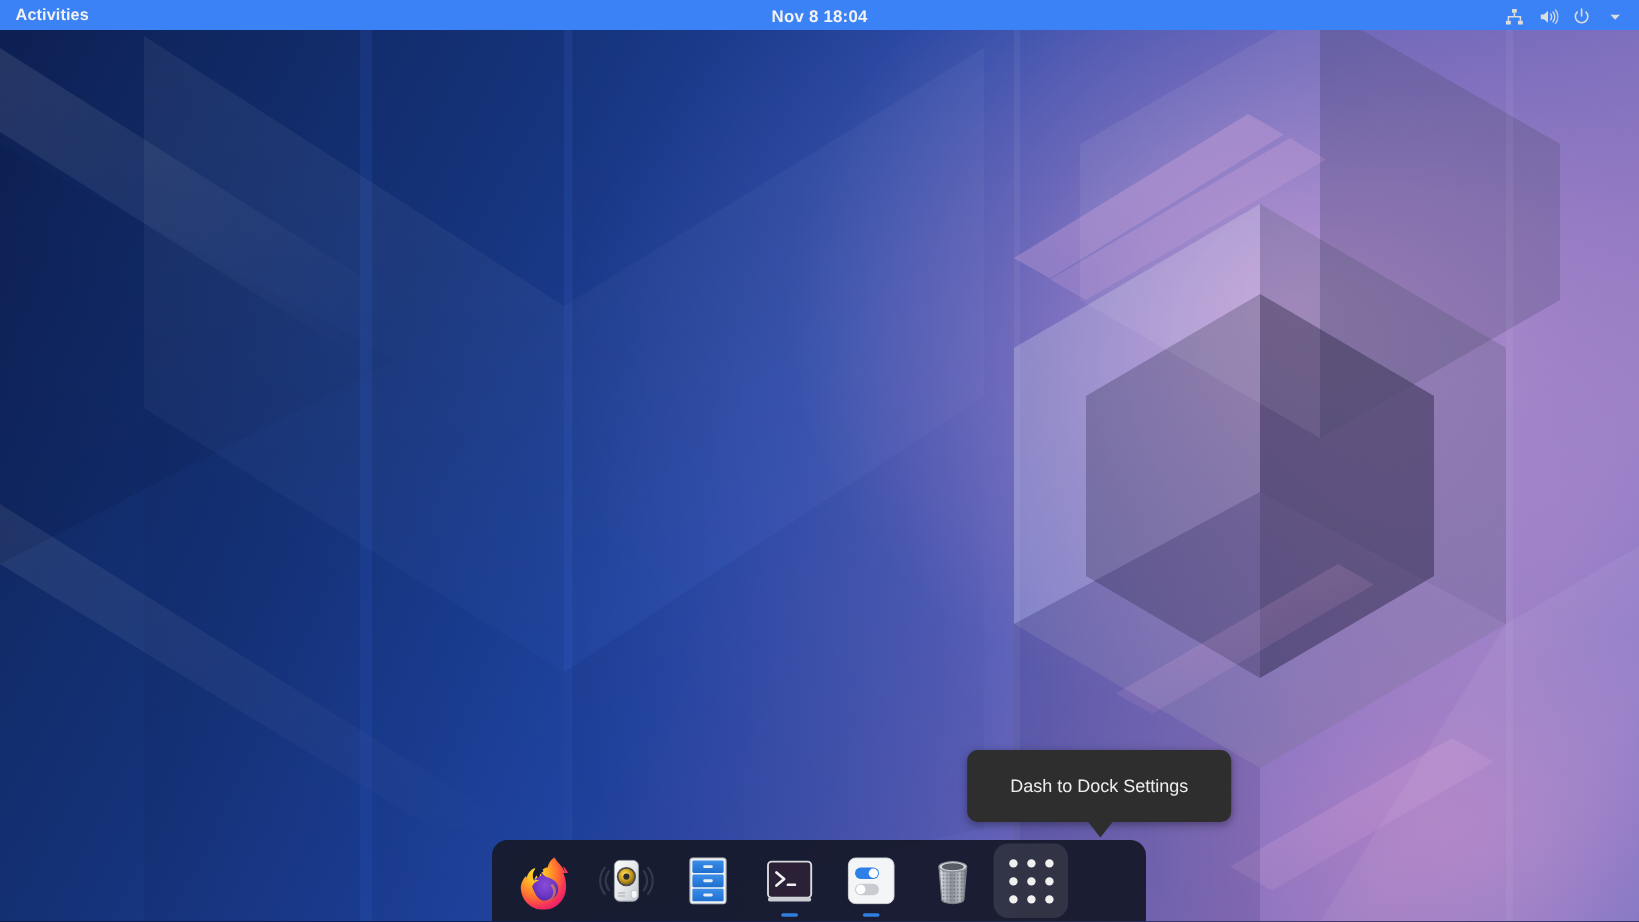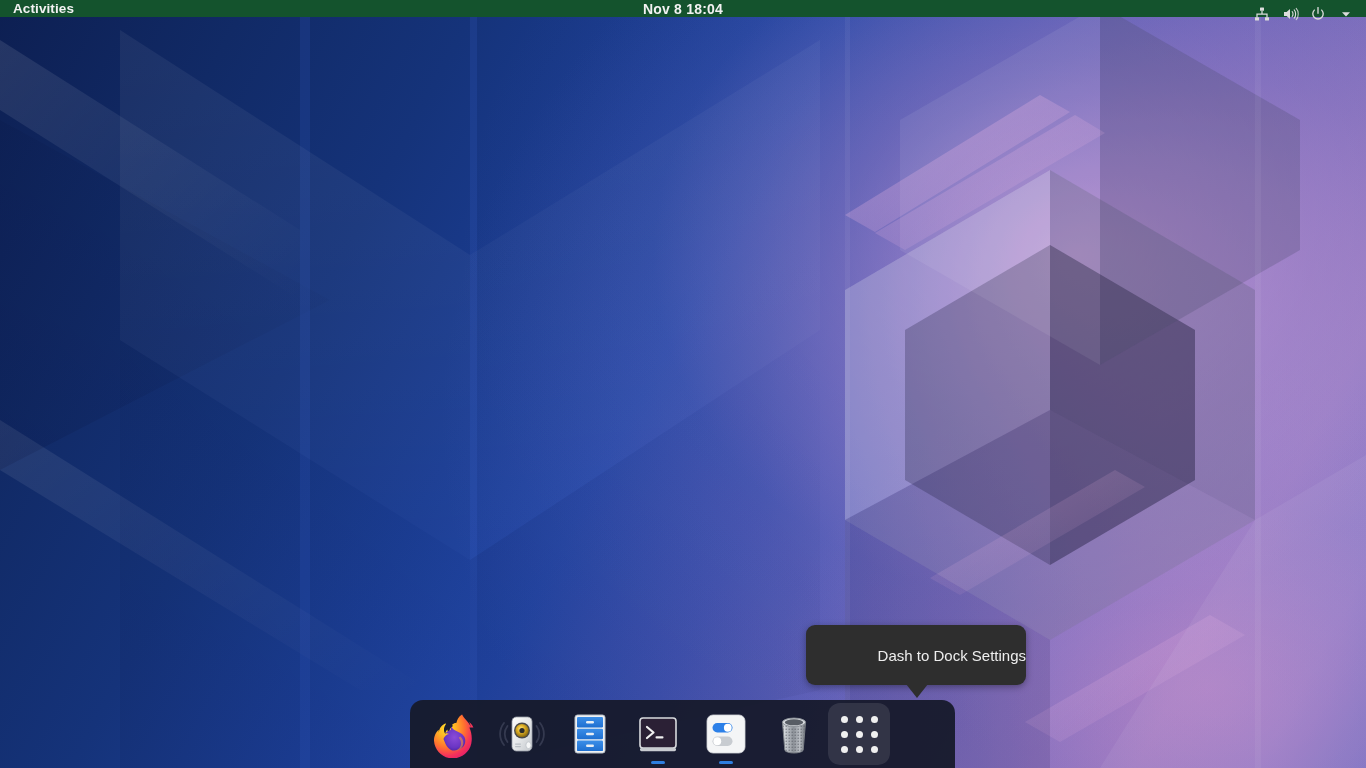--- a/index.html
+++ b/index.html
@@ -33,22 +33,22 @@
         #7d6dbb 78%,
         #9a7bc0 87%,
         #8f7ac4 94%,
         #6f6cc0 100%);
   }
   .shape { position:absolute; pointer-events:none; }
 
   
   #topbar {
     position:absolute; top:0; left:0;
-    width:1366px; height:17px;
-    background:#14532d;
+    width:1366px; height:25px;
+    background:#3b82f6;
     display:flex; align-items:center;
     color:#ffffff;
     z-index:50;
   }
   #activities-button {
     padding:0 12px 0 13px;
     height:27px;
     display:flex; align-items:center;
     font-size:13.5px; font-weight:bold;
     color:#f2f2f2;
@@ -86,21 +86,21 @@
   
   #tooltip-wrap {
     position:absolute;
     left:806px; top:625px;
     z-index:60;
   }
   #tooltip {
     width:220px; height:60px;
     background:#2e2e2e;
     border-radius:9px;
-    display:flex; align-items:center; justify-content:flex-end;
+    display:flex; align-items:center; justify-content:center;
     color:#eeeeee;
     font-size:15px;
     box-shadow:0 2px 7px rgba(0,0,0,0.35);
   }
   #tooltip-arrow {
     position:absolute;
     left:100px; top:59px;
     width:0; height:0;
     border-left:11px solid transparent;
     border-right:11px solid transparent;

